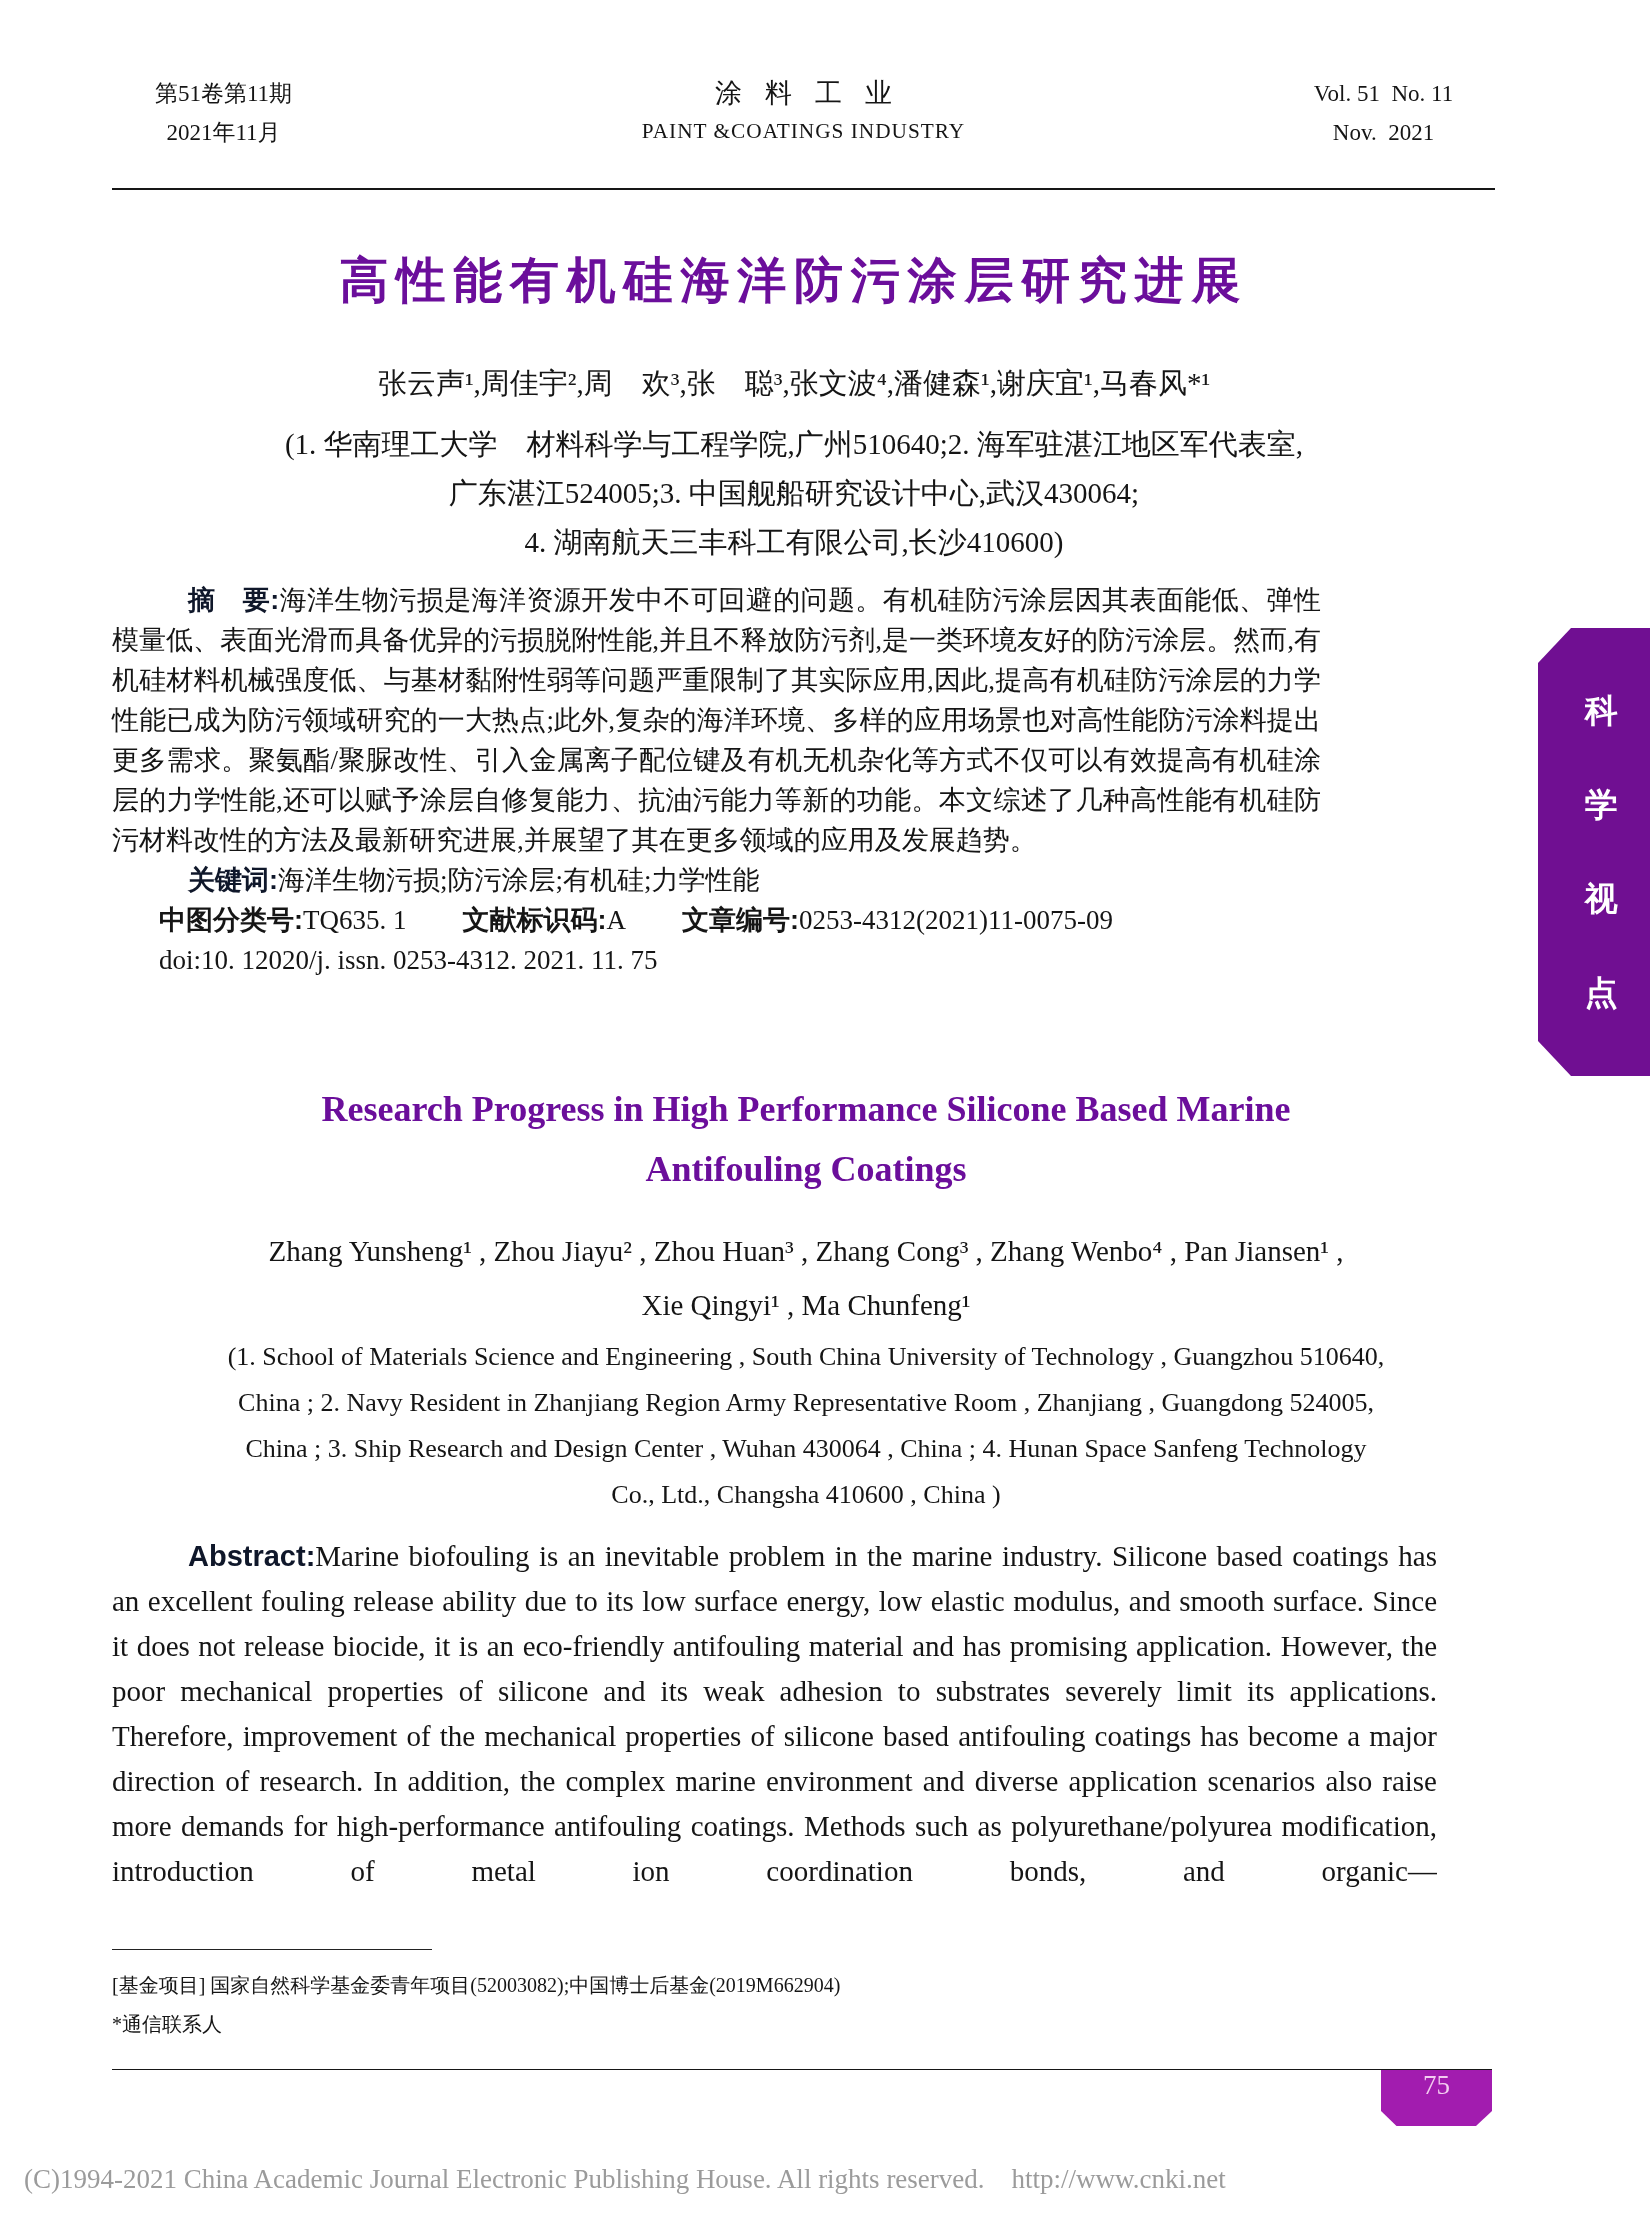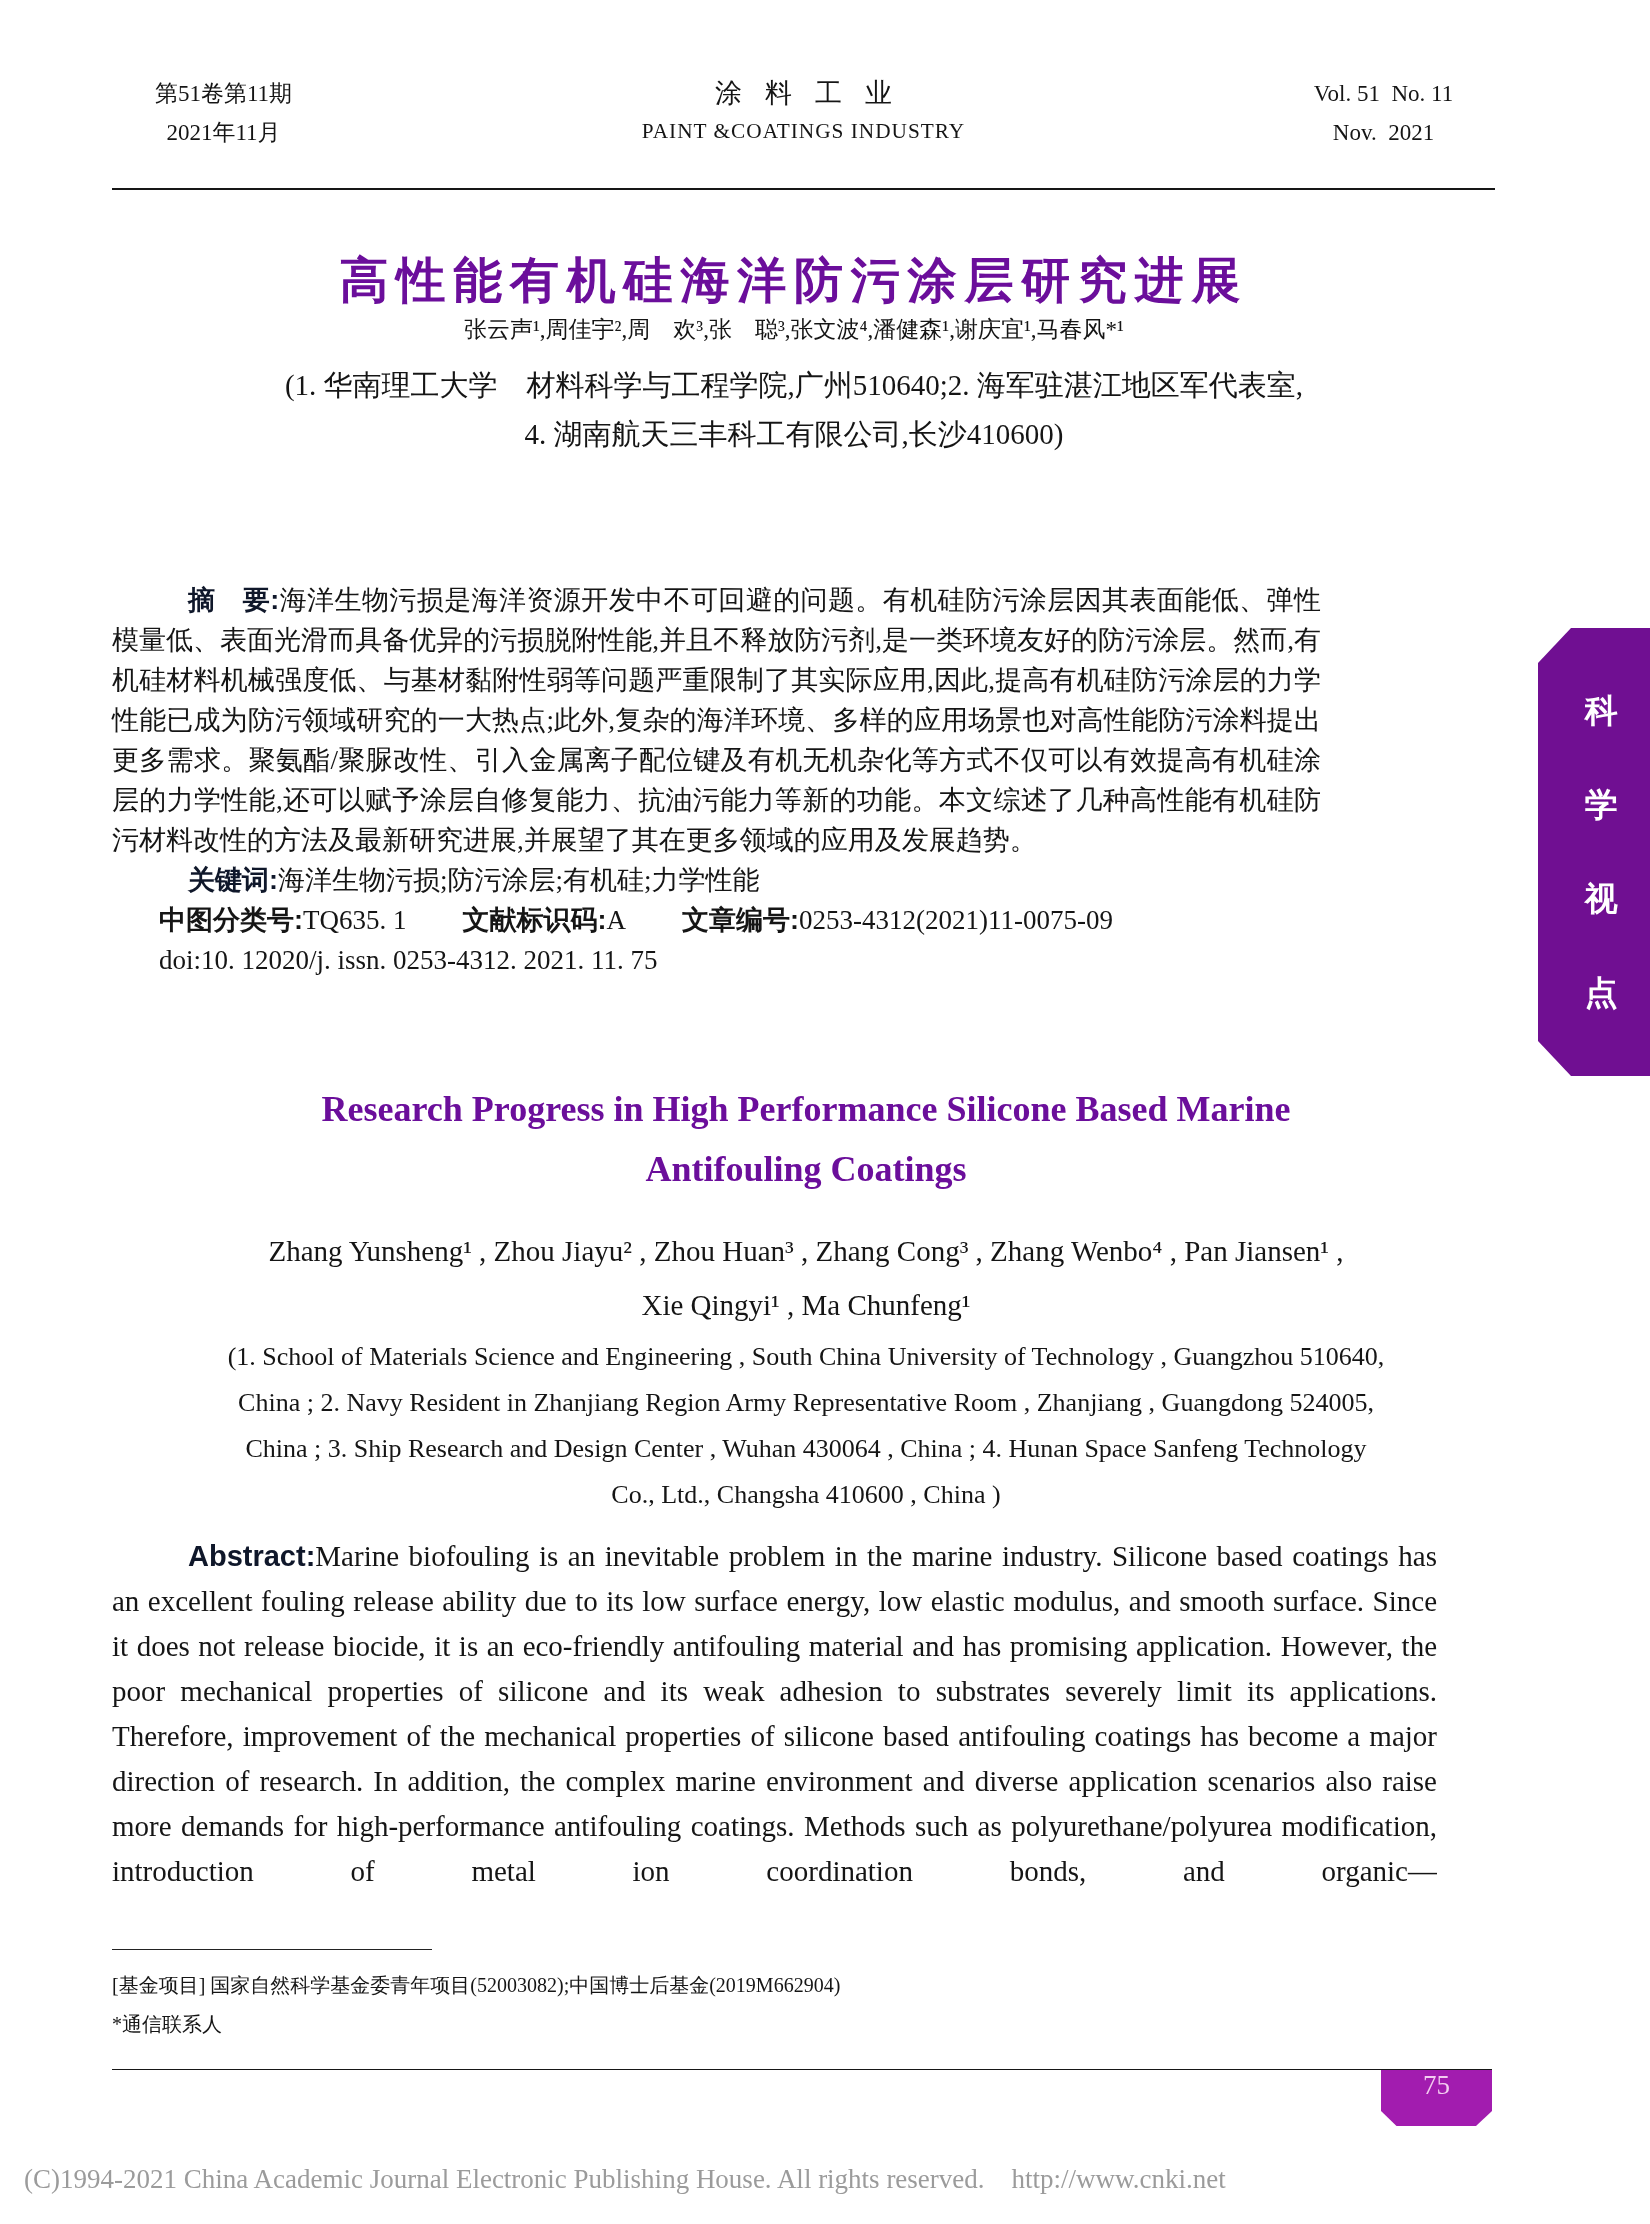--- a/index.html
+++ b/index.html
@@ -17,21 +17,21 @@
   .journal-cn{font-size:27px;letter-spacing:23px;padding-left:23px;line-height:39px;}
   .journal-en{font-size:21.3px;letter-spacing:1px;line-height:37px;}
   .header-rule{position:absolute;top:188px;left:112px;width:1383px;border-top:2.9px solid #161616;}
 
   
   .cn-head{position:absolute;top:248px;left:100px;width:1388px;text-align:center;}
   .cn-title{
     font-family:"Liberation Sans","DejaVu Sans",sans-serif;font-weight:bold;
     font-size:49px;letter-spacing:7.8px;color:#6b0e9b;
   }
-  .authors-cn{font-size:23px;}
+  .authors-cn{margin-top:50px;font-size:29px;}
   .affils-cn{margin-top:15.5px;font-size:29px;line-height:49px;}
 
   
   .cn-block{position:absolute;top:580px;left:112px;width:1209px;font-size:27px;line-height:40px;}
   .cn-block p{margin:0;}
   .abstract-cn{text-align:justify;text-indent:76px;}
   .keywords-cn{text-indent:76px;}
   .meta-line{padding-left:47px;}
   .doi-line{padding-left:47px;}
   .lbl{font-family:"Liberation Sans","DejaVu Sans",sans-serif;font-weight:bold;color:#0f172a;}
@@ -92,20 +92,21 @@
       <div class="pre">Nov.  2021</div>
     </div>
   </div>
   <div class="header-rule"></div>
 
   <div class="cn-head">
     <div class="cn-title">高性能有机硅海洋防污涂层研究进展</div>
     <div class="authors-cn">张云声¹,周佳宇²,周　欢³,张　聪³,张文波⁴,潘健森¹,谢庆宜¹,马春风*¹</div>
     <div class="affils-cn">
       <div>(1. 华南理工大学　材料科学与工程学院,广州510640;2. 海军驻湛江地区军代表室,</div>
+      <div>广东湛江524005;3. 中国舰船研究设计中心,武汉430064;</div>
       <div>4. 湖南航天三丰科工有限公司,长沙410600)</div>
     </div>
   </div>
 
   <div class="cn-block">
     <p class="abstract-cn"><span class="lbl">摘　要:</span><span>海洋生物污损是海洋资源开发中不可回避的问题。有机硅防污涂层因其表面能低、弹性模量低、表面光滑而具备优异的污损脱附性能,并且不释放防污剂,是一类环境友好的防污涂层。然而,有机硅材料机械强度低、与基材黏附性弱等问题严重限制了其实际应用,因此,提高有机硅防污涂层的力学性能已成为防污领域研究的一大热点;此外,复杂的海洋环境、多样的应用场景也对高性能防污涂料提出更多需求。聚氨酯/聚脲改性、引入金属离子配位键及有机无机杂化等方式不仅可以有效提高有机硅涂层的力学性能,还可以赋予涂层自修复能力、抗油污能力等新的功能。本文综述了几种高性能有机硅防污材料改性的方法及最新研究进展,并展望了其在更多领域的应用及发展趋势。</span></p>
     <p class="keywords-cn"><span class="lbl">关键词:</span><span>海洋生物污损;防污涂层;有机硅;力学性能</span></p>
     <p class="meta-line"><span class="blbl">中图分类号:</span><span>TQ635. 1</span><span class="meta-gap"></span><span class="blbl">文献标识码:</span><span>A</span><span class="meta-gap"></span><span class="blbl">文章编号:</span><span>0253-4312(2021)11-0075-09</span></p>
     <p class="doi-line">doi:10. 12020/j. issn. 0253-4312. 2021. 11. 75</p>
   </div>

